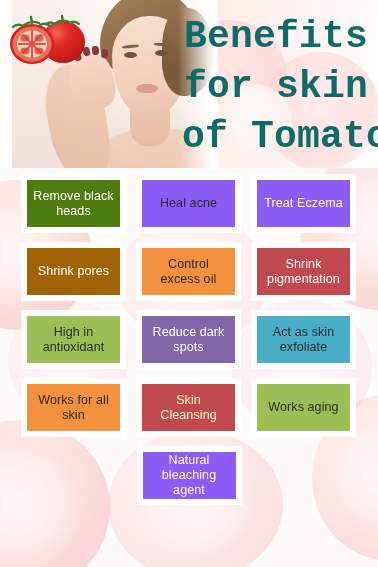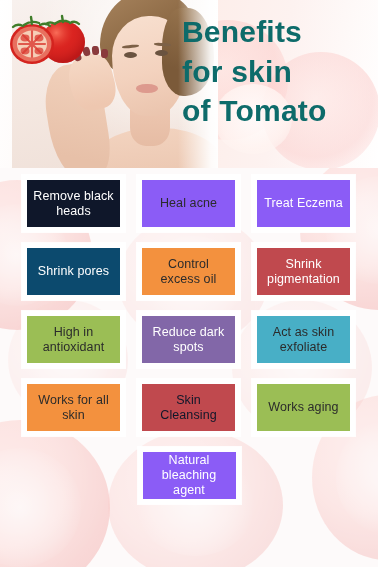--- a/index.html
+++ b/index.html
@@ -194,26 +194,26 @@
     width: 84px; height: 62px;
     z-index: 3;
   }
 
   
   .title {
     position: absolute;
     right: 8px; top: 12px;
     width: 188px;
     z-index: 4;
-    font-family: Liberation Sans, sans-serif;
-    font-size: 30px;
+    font-family: Liberation Mono, monospace;
+    font-size: 38px;
     line-height: 1.32;
     font-weight: 700;
     color: #0d6b6a;
-    text-align: left;
+    text-align: center;
     letter-spacing: .2px;
   }
   .title .ln { display: block; white-space: nowrap; }
 
   
   .grid {
     position: absolute;
     left: 0;
     top: 175px;
     width: 378px;
@@ -313,33 +313,33 @@
     <div class="title" style="color: rgb(13, 107, 106);">
       <span class="ln">Benefits</span>
       <span class="ln">for skin</span>
       <span class="ln">of Tomato</span>
     </div>
   </div>
 
   <div class="grid">
 
     <div class="row">
-      <div class="card" style="background: #0f172a; color: rgb(255, 255, 255); text-align: center;">
+      <div class="card" style="background: #4d7c0f; color: rgb(255, 255, 255); text-align: center;">
         <span>Remove black heads</span>
       </div>
       <div class="card" style="background: #8b5cf6; color: rgb(43, 43, 43);">
         <span>Heal acne</span>
       </div>
       <div class="card" style="background: #8b5cf6; color: rgb(255, 255, 255); text-align: center;">
         <span>Treat Eczema</span>
       </div>
     </div>
 
     <div class="row">
-      <div class="card" style="background: #0c4a6e; color: rgb(255, 255, 255); align-items: center;">
+      <div class="card" style="background: #a16207; color: rgb(255, 255, 255); align-items: center;">
         <span>Shrink pores</span>
       </div>
       <div class="card" style="background: rgb(243, 145, 62); color: rgb(43, 43, 43); justify-content: center;">
         <span>Control excess oil</span>
       </div>
       <div class="card" style="background: rgb(192, 73, 78); color: rgb(255, 255, 255);">
         <span>Shrink pigmentation</span>
       </div>
     </div>
 
@@ -352,21 +352,21 @@
       </div>
       <div class="card" style="background: rgb(72, 175, 198); color: rgb(43, 43, 43);">
         <span>Act as skin exfoliate</span>
       </div>
     </div>
 
     <div class="row">
       <div class="card" style="background: rgb(243, 145, 62); color: rgb(43, 43, 43);">
         <span>Works for all skin</span>
       </div>
-      <div class="card" style="background: rgb(192, 73, 78); color: #0f172a; justify-content: center;">
+      <div class="card" style="background: rgb(192, 73, 78); color: #fef9c3; justify-content: center;">
         <span>Skin Cleansing</span>
       </div>
       <div class="card" style="background: rgb(155, 190, 85); color: rgb(43, 43, 43);">
         <span>Works aging</span>
       </div>
     </div>
 
     <div class="row last">
       <div class="card" style="background: #8b5cf6; color: rgb(255, 255, 255);">
         <span>Natural bleaching agent</span>

